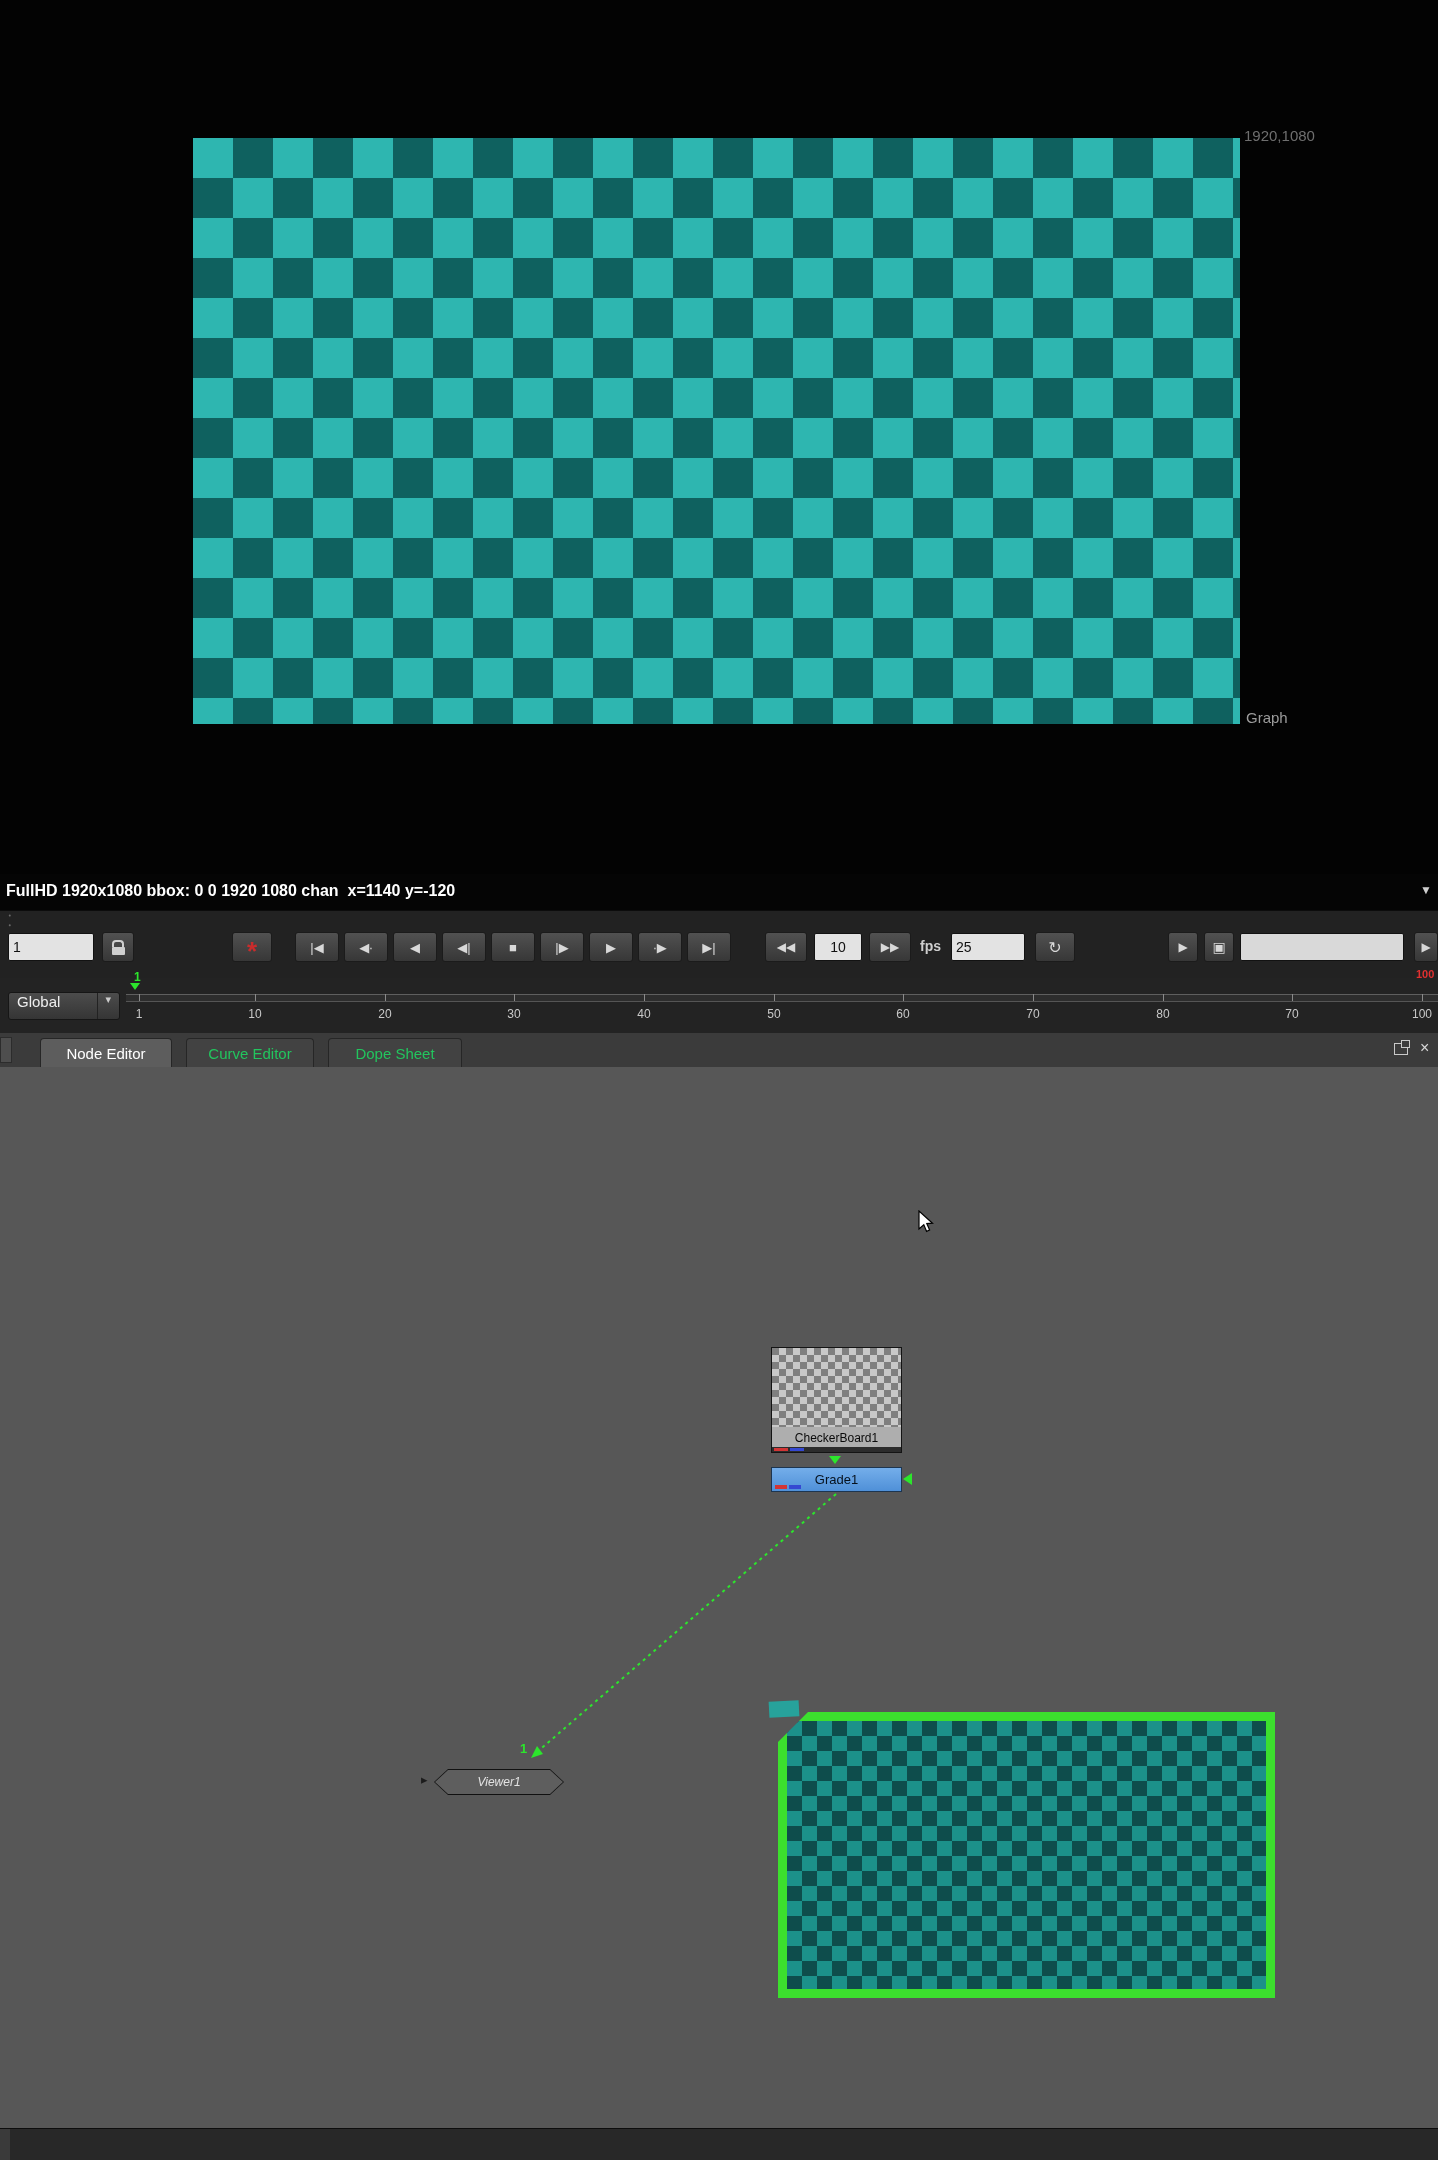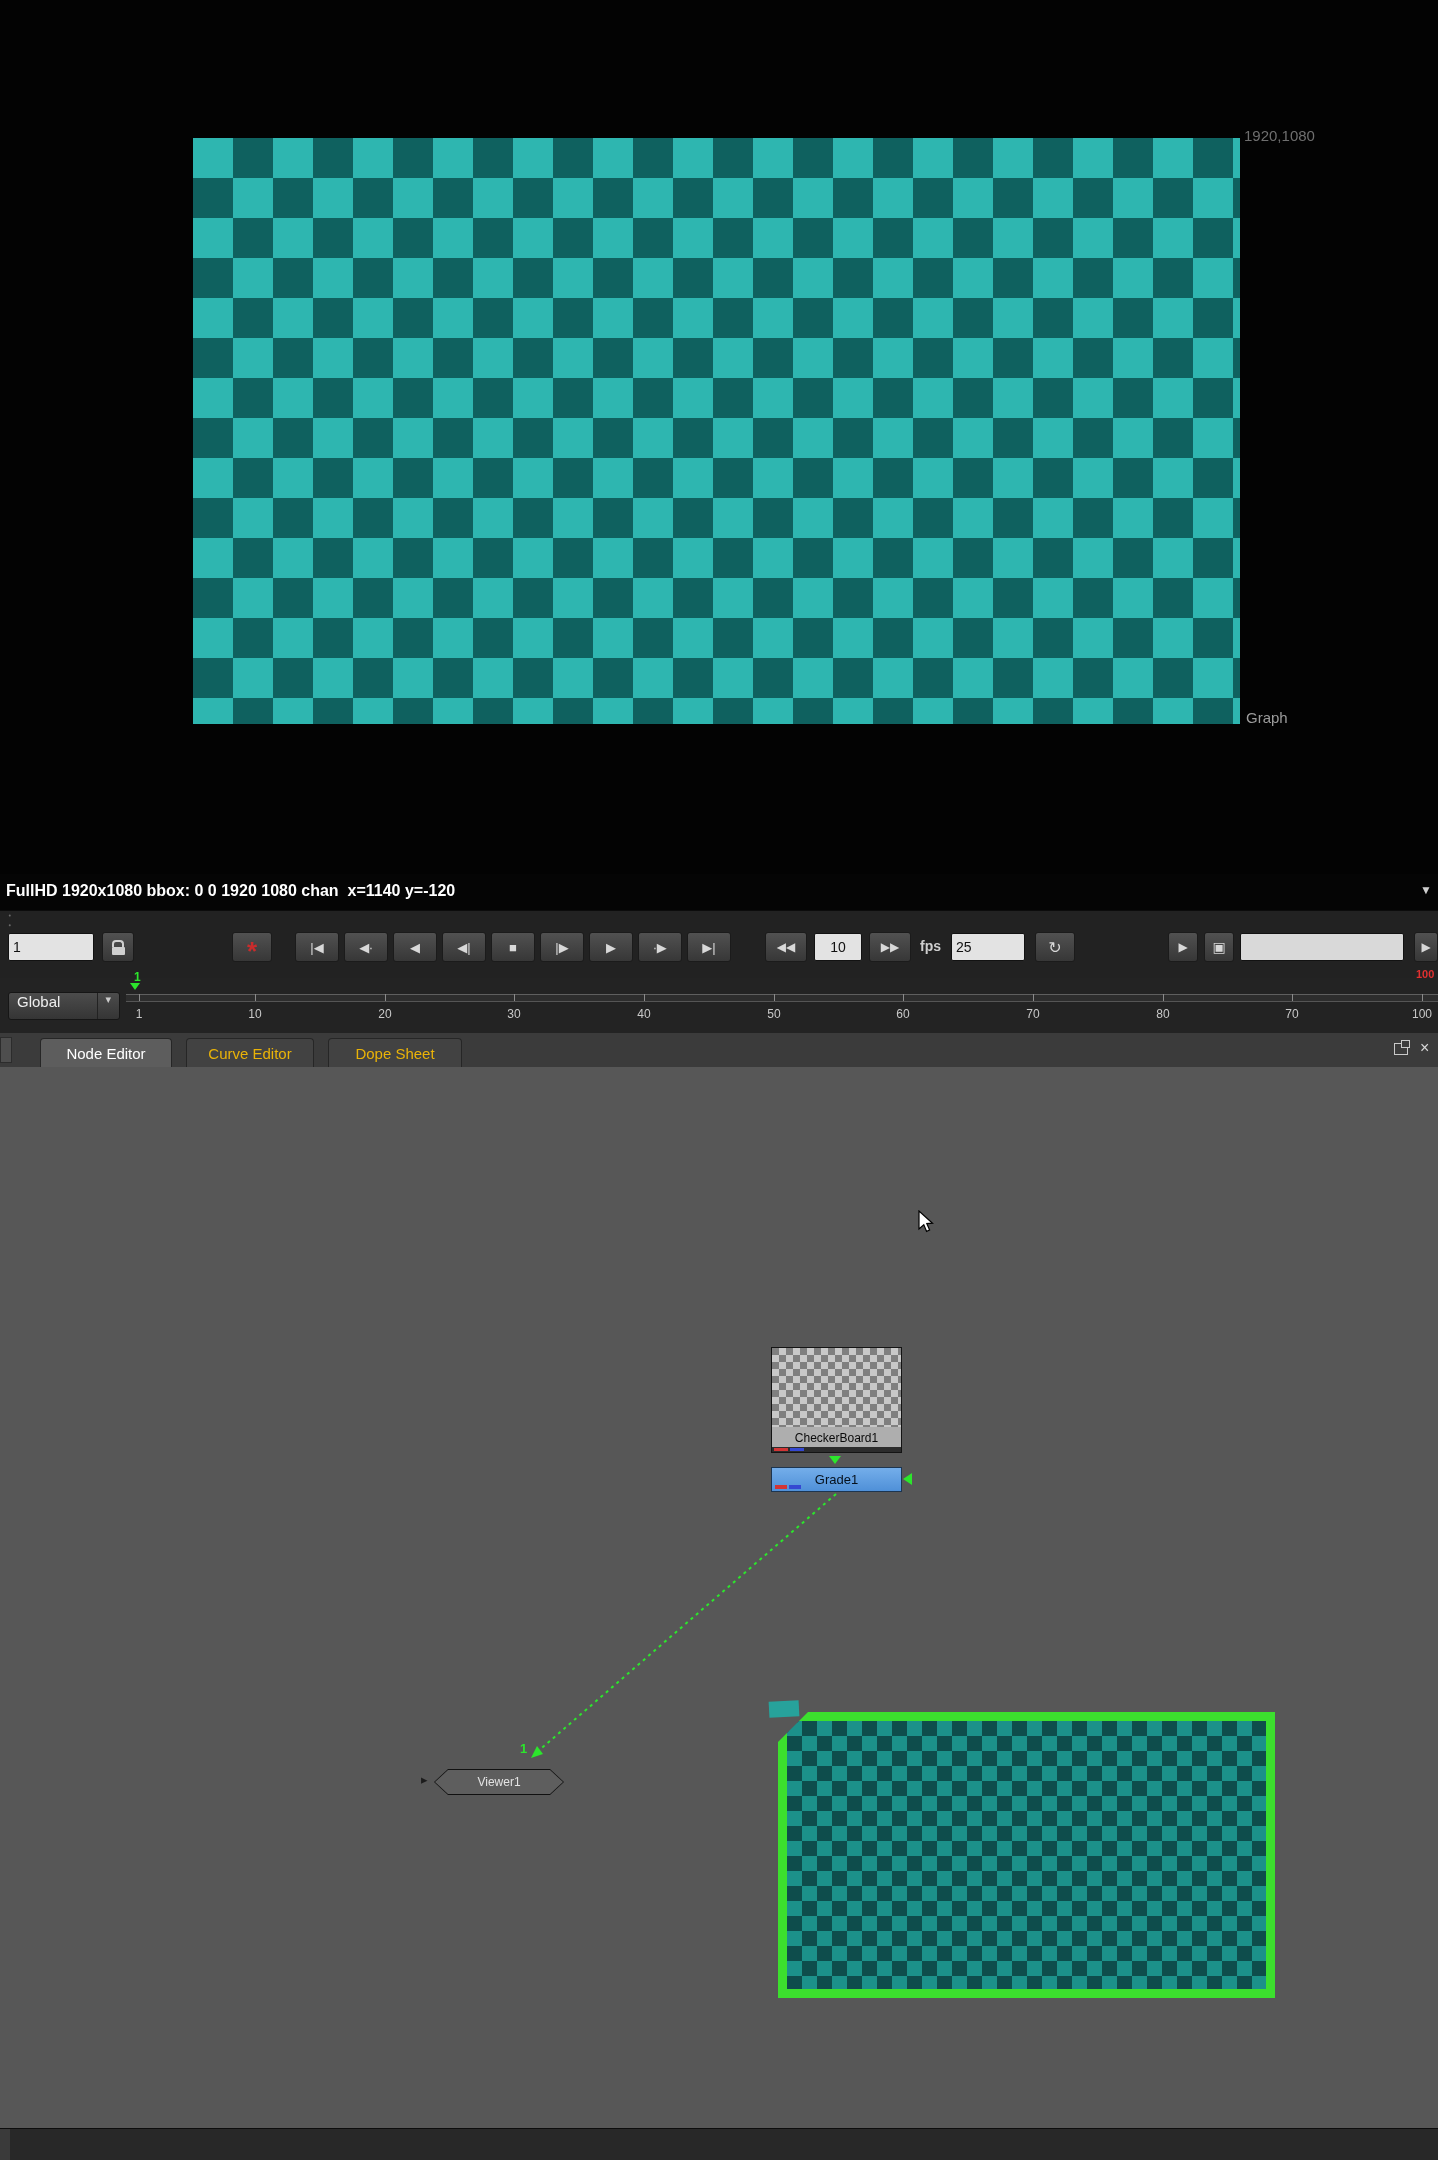--- a/index.html
+++ b/index.html
@@ -57,21 +57,21 @@
   .tick{position:absolute;top:29px;transform:translateX(-50%);color:#c9c9c9;font-size:12px;}
   .in-marker{position:absolute;left:134px;top:-8px;color:#2ce62c;font-size:12px;font-weight:bold;z-index:3;}
   .in-marker .mk{position:absolute;left:-4px;top:13px;width:0;height:0;
      border-left:5px solid transparent;border-right:5px solid transparent;border-top:7px solid #2ce62c;}
   .out-marker{position:absolute;left:1416px;top:-10px;color:#e03030;font-size:11px;font-weight:bold;z-index:3;width:22px;overflow:hidden;}
 
   
   .tab-bar{position:absolute;top:1033px;left:0;width:1438px;height:34px;background:#3b3b3b;border-bottom:1px solid #2b2b2b;}
   .pane-grip{position:absolute;left:0;top:4px;width:12px;height:26px;background:#4e4e4e;border:1px solid #2c2c2c;box-sizing:border-box;}
   .tab{position:absolute;top:5px;height:29px;border:1px solid #262626;border-bottom:none;
-       border-radius:4px 4px 0 0;color:#eab308;font-size:15px;display:flex;align-items:center;
+       border-radius:4px 4px 0 0;color:#22c55e;font-size:15px;display:flex;align-items:center;
        justify-content:center;background:#424242;cursor:pointer;box-sizing:border-box;}
   .tab.active{background:#5d5d5d;color:#fff;}
   .tab-nodegraph{left:40px;width:132px;}
   .tab-curve{left:186px;width:128px;}
   .tab-dope{left:328px;width:134px;}
   .float-icon{position:absolute;left:1394px;top:10px;width:14px;height:12px;border:1px solid #c9c9c9;box-sizing:border-box;cursor:pointer;}
   .float-icon i{position:absolute;right:-3px;top:-4px;width:7px;height:6px;background:#3b3b3b;border:1px solid #c9c9c9;}
   .close-icon{position:absolute;left:1420px;top:6px;color:#d8d8d8;font-size:16px;cursor:pointer;}
 
   
@@ -92,21 +92,21 @@
      border:1px solid #1d3least; border:1px solid #1d3550;box-sizing:border-box;color:#06111d;font-size:13px;
      display:flex;align-items:center;justify-content:center;cursor:pointer;}
   .grade-chip-red{position:absolute;left:775px;top:1485px;width:12px;height:4px;background:#d23535;}
   .grade-chip-blue{position:absolute;left:789px;top:1485px;width:12px;height:4px;background:#3548d2;}
   .grade-mask-arrow{position:absolute;left:903px;top:1473px;width:0;height:0;
      border-top:6px solid transparent;border-bottom:6px solid transparent;border-right:9px solid #2ce62c;}
   .node-viewer-outer{position:absolute;left:434px;top:1769px;width:130px;height:26px;background:#111;
      clip-path:polygon(14px 0,116px 0,130px 13px,116px 26px,14px 26px,0 13px);cursor:pointer;}
   .node-viewer-inner{position:absolute;left:1px;top:1px;width:128px;height:24px;background:#5e5e5e;
      clip-path:polygon(13px 0,115px 0,128px 12px,115px 24px,13px 24px,0 12px);
-     color:#e3e3e3;font-size:12px;display:flex;align-items:center;justify-content:center;}
+     color:#e3e3e3;font-size:12px;display:flex;align-items:center;justify-content:center;font-style:italic;}
   .viewer-in-arrow{position:absolute;left:421px;top:1772px;color:#1c1c1c;font-size:13px;}
   .preview-tab{position:absolute;left:769px;top:1701px;width:30px;height:16px;background:#27a29b;transform:rotate(-3deg);}
   .preview-frame{position:absolute;left:778px;top:1712px;width:497px;height:286px;box-sizing:border-box;
      border:9px solid #3cdf2e;clip-path:polygon(30px 0,497px 0,497px 286px,0 286px,0 30px);
      box-shadow:inset 0 0 0 2px rgba(0,0,0,.35);}
   .preview-checker{position:absolute;left:0;top:0;right:0;bottom:0;
      background:repeating-conic-gradient(#0e4d4c 0% 25%, #1c918a 0% 50%);background-size:30px 30px;}
   .cursor{position:absolute;left:917px;top:1210px;}
 
   

